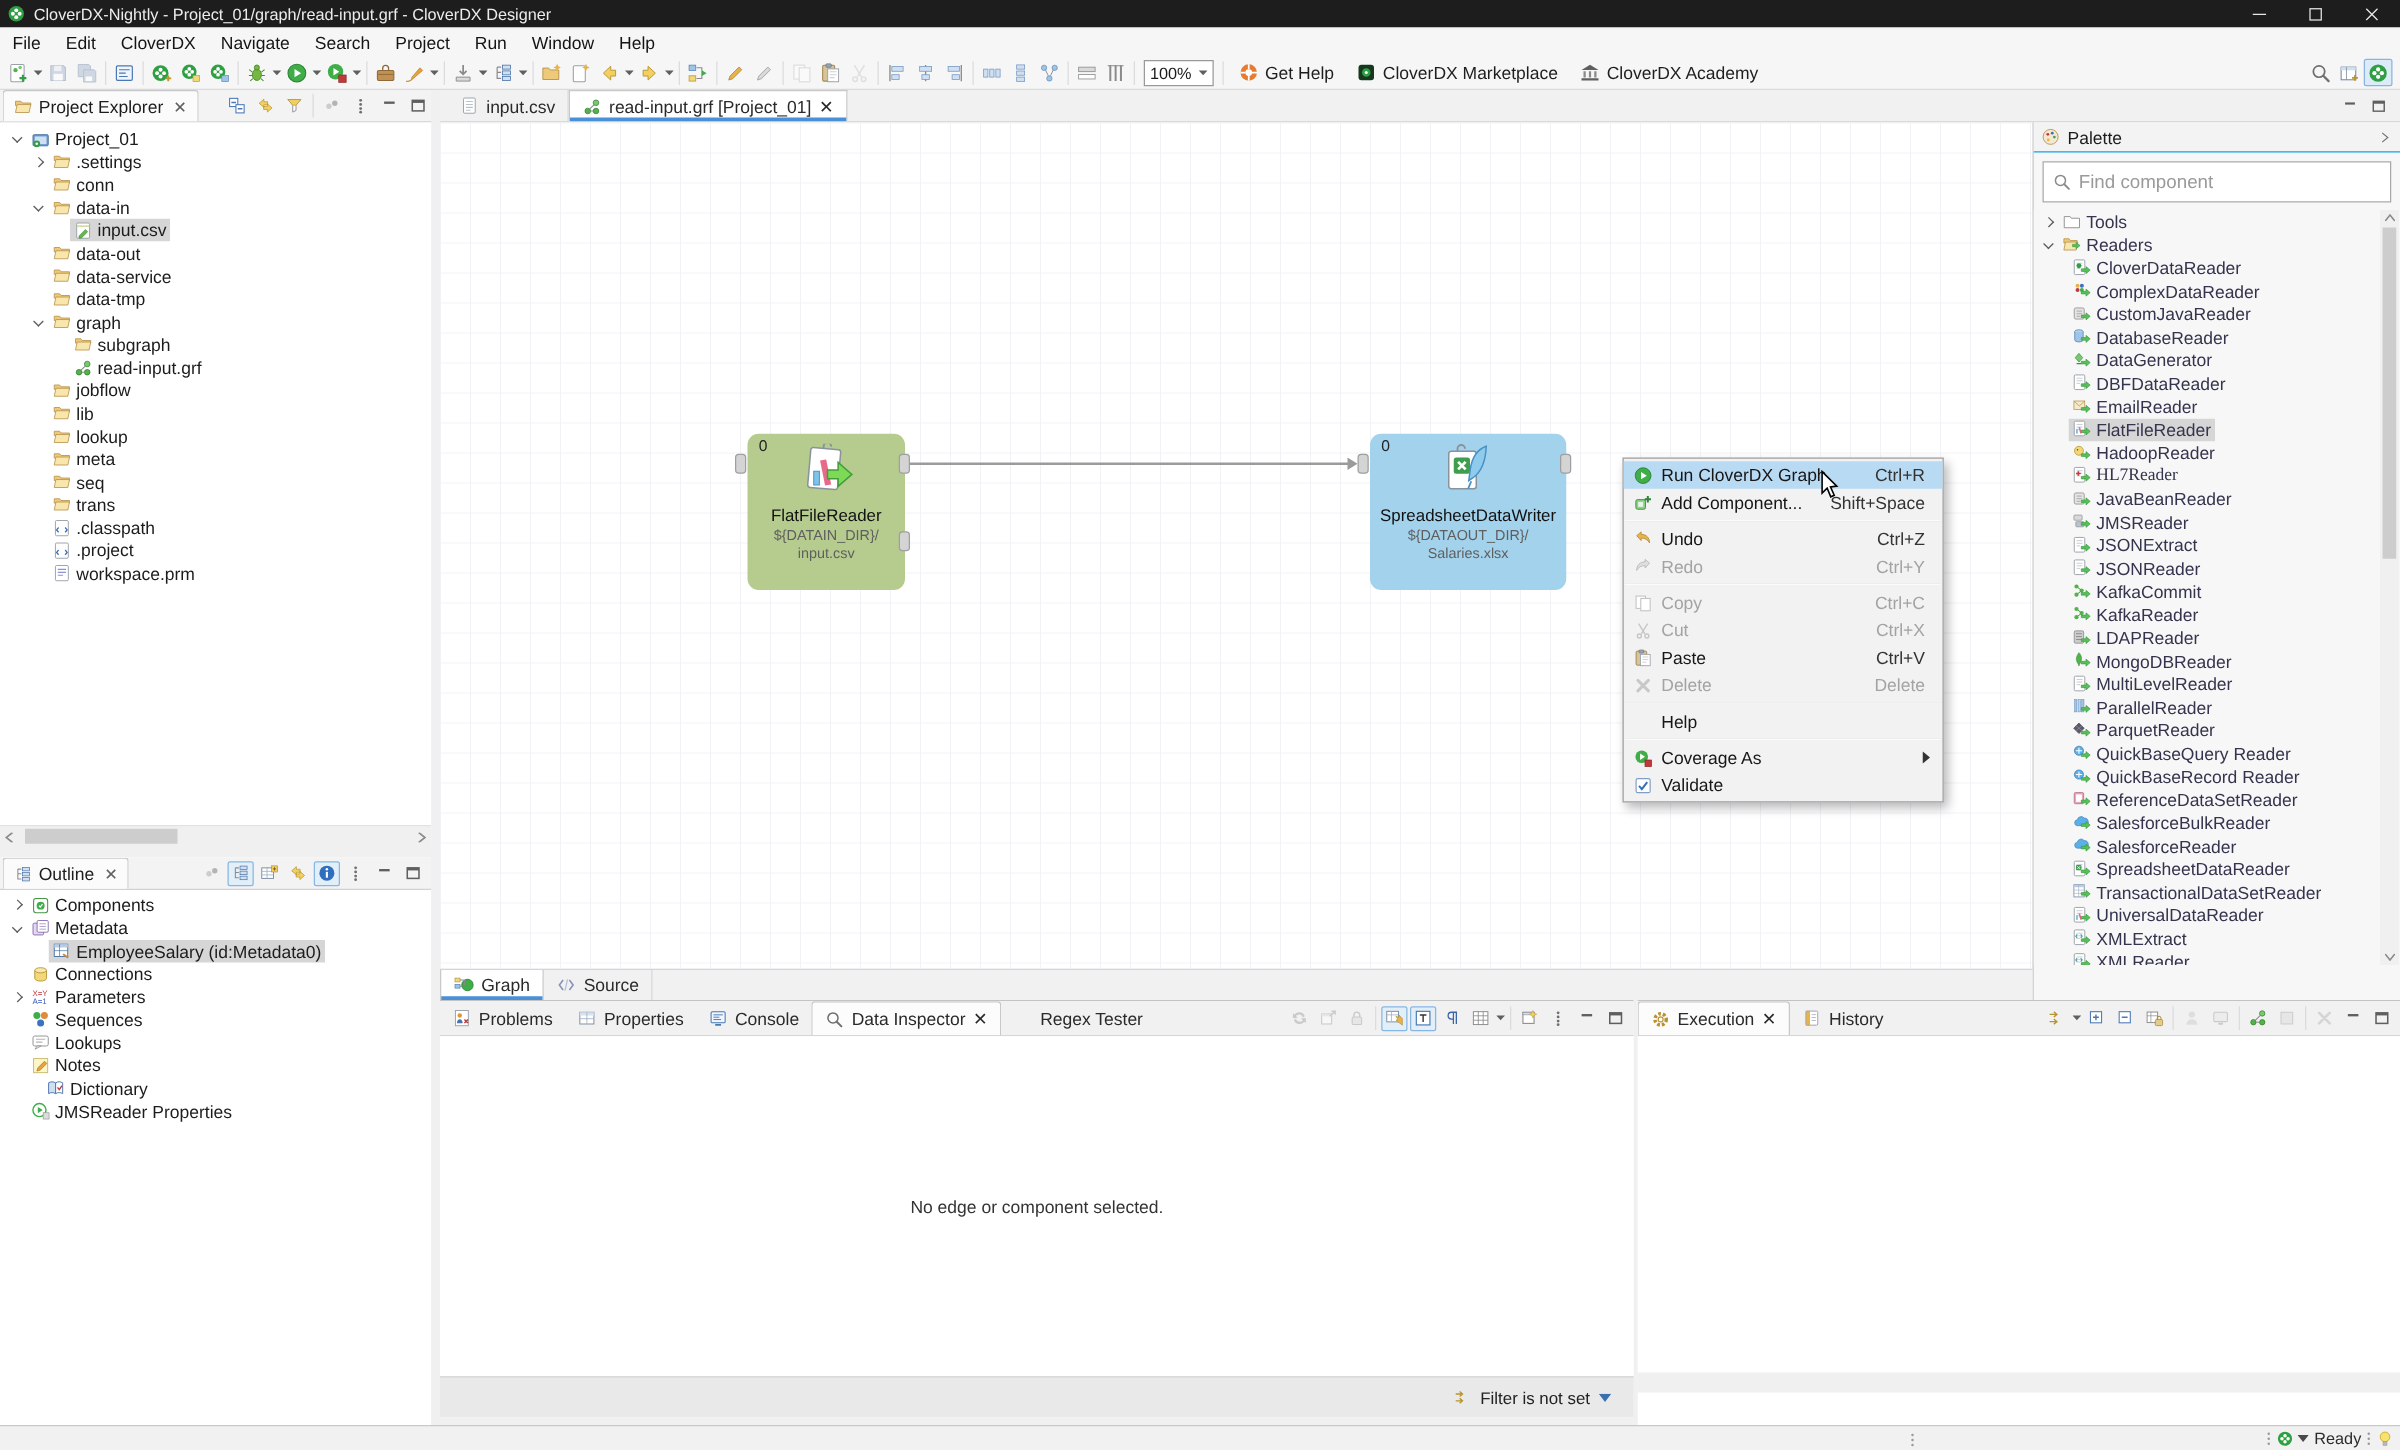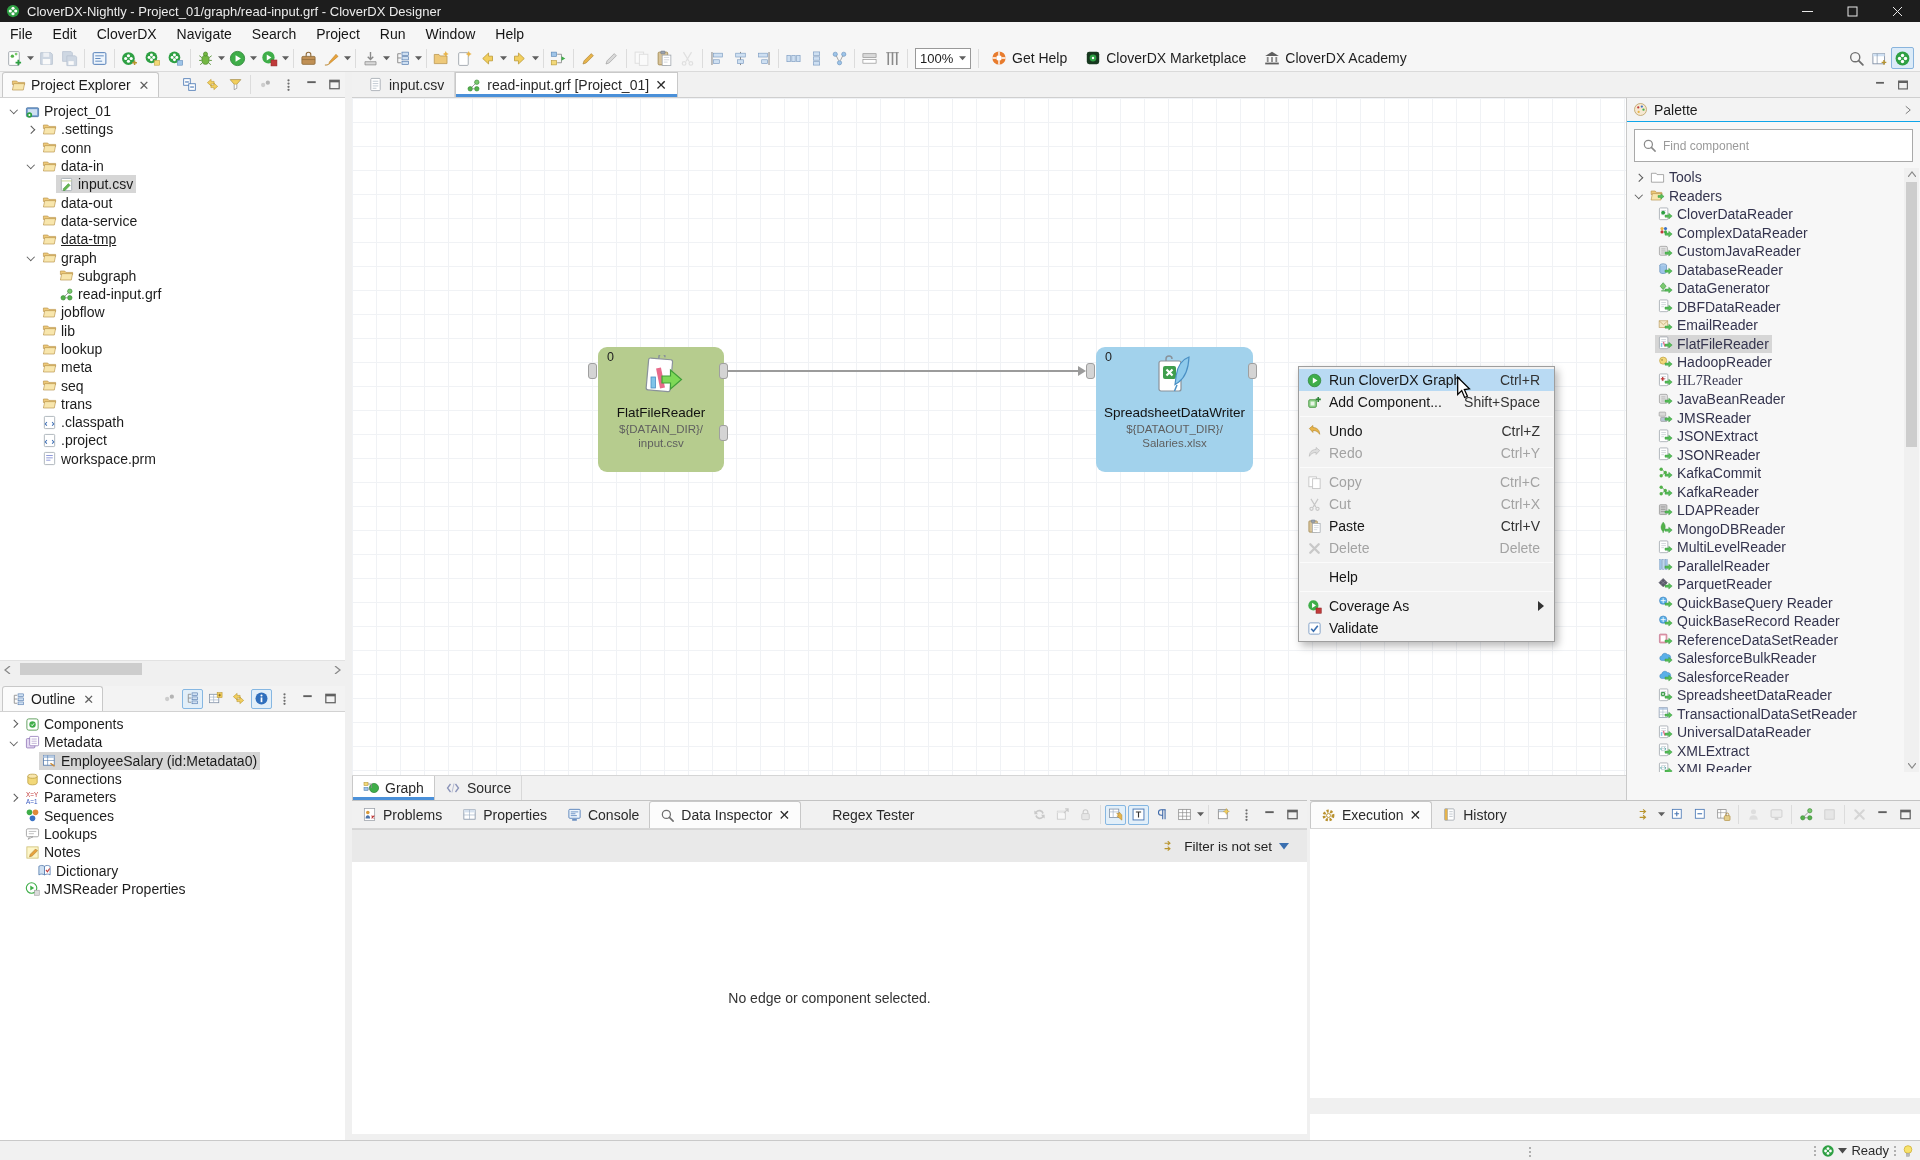--- a/index.html
+++ b/index.html
@@ -68,21 +68,21 @@
   .comp .cname { font-size:13.5px; color:#111; margin-top:2px; }
   .comp .cpath { font-size:11.5px; color:#5f5f5f; line-height:14px; margin-top:2px; }
   .stub { position:absolute; width:9px; height:16px; background:#d4d4d4; border:1px solid #9f9f9f; border-radius:3px; }
   #edge-line { position:absolute; background:#9b9b9b; height:2px; }
   #edge-arrow { position:absolute; width:0; height:0; border-top:5px solid transparent; border-bottom:5px solid transparent; border-left:8px solid #9b9b9b; }
 
   
   #palette { left:1626px; top:98px; width:294px; height:702px; background:#f7f7f7; border-left:1px solid #c9c9c9; }
   #palette-head { height:24px; background:#f3f3f3; border-bottom:1px solid #0ea5e9; display:flex; align-items:center; padding:0 6px; gap:6px; font-size:14px; }
   #palette-search { margin:7px 7px 6px 7px; height:33px; background:#fff; border:1px solid #a9a9a9; display:flex; align-items:center; padding:0 7px; gap:6px; }
-  #palette-search input { border:none; outline:none; font-family:"Liberation Sans",sans-serif; font-size:12px; color:#15803d; width:220px; background:transparent; }
+  #palette-search input { border:none; outline:none; font-family:"Liberation Sans",sans-serif; font-size:15px; color:#15803d; width:220px; background:transparent; }
   #palette-search input::placeholder { color:#9a9a9a; }
   #palette-tree { position:relative; height:604px; overflow:hidden; font-size:14px; color:#34344e; background:#f7f7f7; }
   #palette-tree .trow { height:18.5px; }
   #pal-scroll { position:absolute; right:1px; top:0; width:15px; height:604px; background:#f0f0f0; }
 
   
   #gstabrow { left:352px; top:775px; width:1274px; height:25px; background:#f1f1f1; border-top:1px solid #d5d5d5; display:flex; align-items:stretch; }
   #bl-panel { left:352px; top:800px; width:955px; height:340px; background:#fff; border-top:1px solid #c3c3c3; }
   #bl-tabrow { height:28px; background:#f1f1f1; border-bottom:1px solid #d6d6d6; display:flex; align-items:stretch; }
   .btab { display:flex; align-items:center; gap:6px; padding:0 10px; font-size:14px; color:#2a2a2a; position:relative; }
@@ -644,21 +644,21 @@
           <span class="titem">
             <span>
               <svg width="15" height="15" viewBox="0 0 16 16">
                 <path d="M1.5 3.2h4.6l1.2 1.5h7.2v2.2H1.5z" fill="#eec97a" stroke="#b8934a" stroke-width=".7"></path>
                 <path d="M2.9 6h11.6l-1.4 6.8H1.5z" fill="#f8e6ad" stroke="#b8934a" stroke-width=".7"></path>
               </svg>
             </span>
             <span>data-service</span>
           </span>
         </div>
-        <div class="trow" style="padding-left: 23px; text-decoration: underline;">
+        <div class="trow" style="padding-left: 23px;">
           <span class="chev"></span>
           <span class="titem">
             <span>
               <svg width="15" height="15" viewBox="0 0 16 16">
                 <path d="M1.5 3.2h4.6l1.2 1.5h7.2v2.2H1.5z" fill="#eec97a" stroke="#b8934a" stroke-width=".7"></path>
                 <path d="M2.9 6h11.6l-1.4 6.8H1.5z" fill="#f8e6ad" stroke="#b8934a" stroke-width=".7"></path>
               </svg>
             </span>
             <span>data-tmp</span>
           </span>
@@ -1717,33 +1717,33 @@
             </svg>
           </span>
           <span class="hico">
             <svg width="15" height="15" viewBox="0 0 16 16">
               <rect x="3" y="3.5" width="10" height="9" fill="none" stroke="#5f5f5f" stroke-width="1.3"></rect>
               <rect x="3" y="3.5" width="10" height="2.2" fill="#5f5f5f"></rect>
             </svg>
           </span>
         </div>
       </div>
+    <div id="bl-content">
+      <span>No edge or component selected.</span>
+    </div>
     <div id="bl-filter">
       <span id="filter-icon-slot">
           <svg width="14" height="14" viewBox="0 0 16 16">
             <path d="M1.8 4.8h5.4M5.4 2.6l2.6 2.2-2.6 2.2M1.8 11h5.4M5.4 8.8l2.6 2.2-2.6 2.2" stroke="#b8942e" fill="none" stroke-width="1.2"></path>
           </svg>
         </span>
       <span>Filter is not set</span>
       <svg width="10" height="7" viewBox="0 0 10 7">
           <path d="M0 0l5 6.5L10 0z" fill="#3a6fb0"></path>
         </svg>
-    </div>
-    <div id="bl-content">
-      <span>No edge or component selected.</span>
     </div>
     <div id="bl-bottom"></div>
   </div>
 
   <div id="exec-panel" class="abs">
     <div id="exec-tabrow">
         <div class="btab active">
           <span>
             <svg width="15" height="15" viewBox="0 0 16 16">
               <circle cx="8" cy="8" r="4.8" fill="none" stroke="#b9912e" stroke-width="3" stroke-dasharray="2.3 1.7"></circle>

